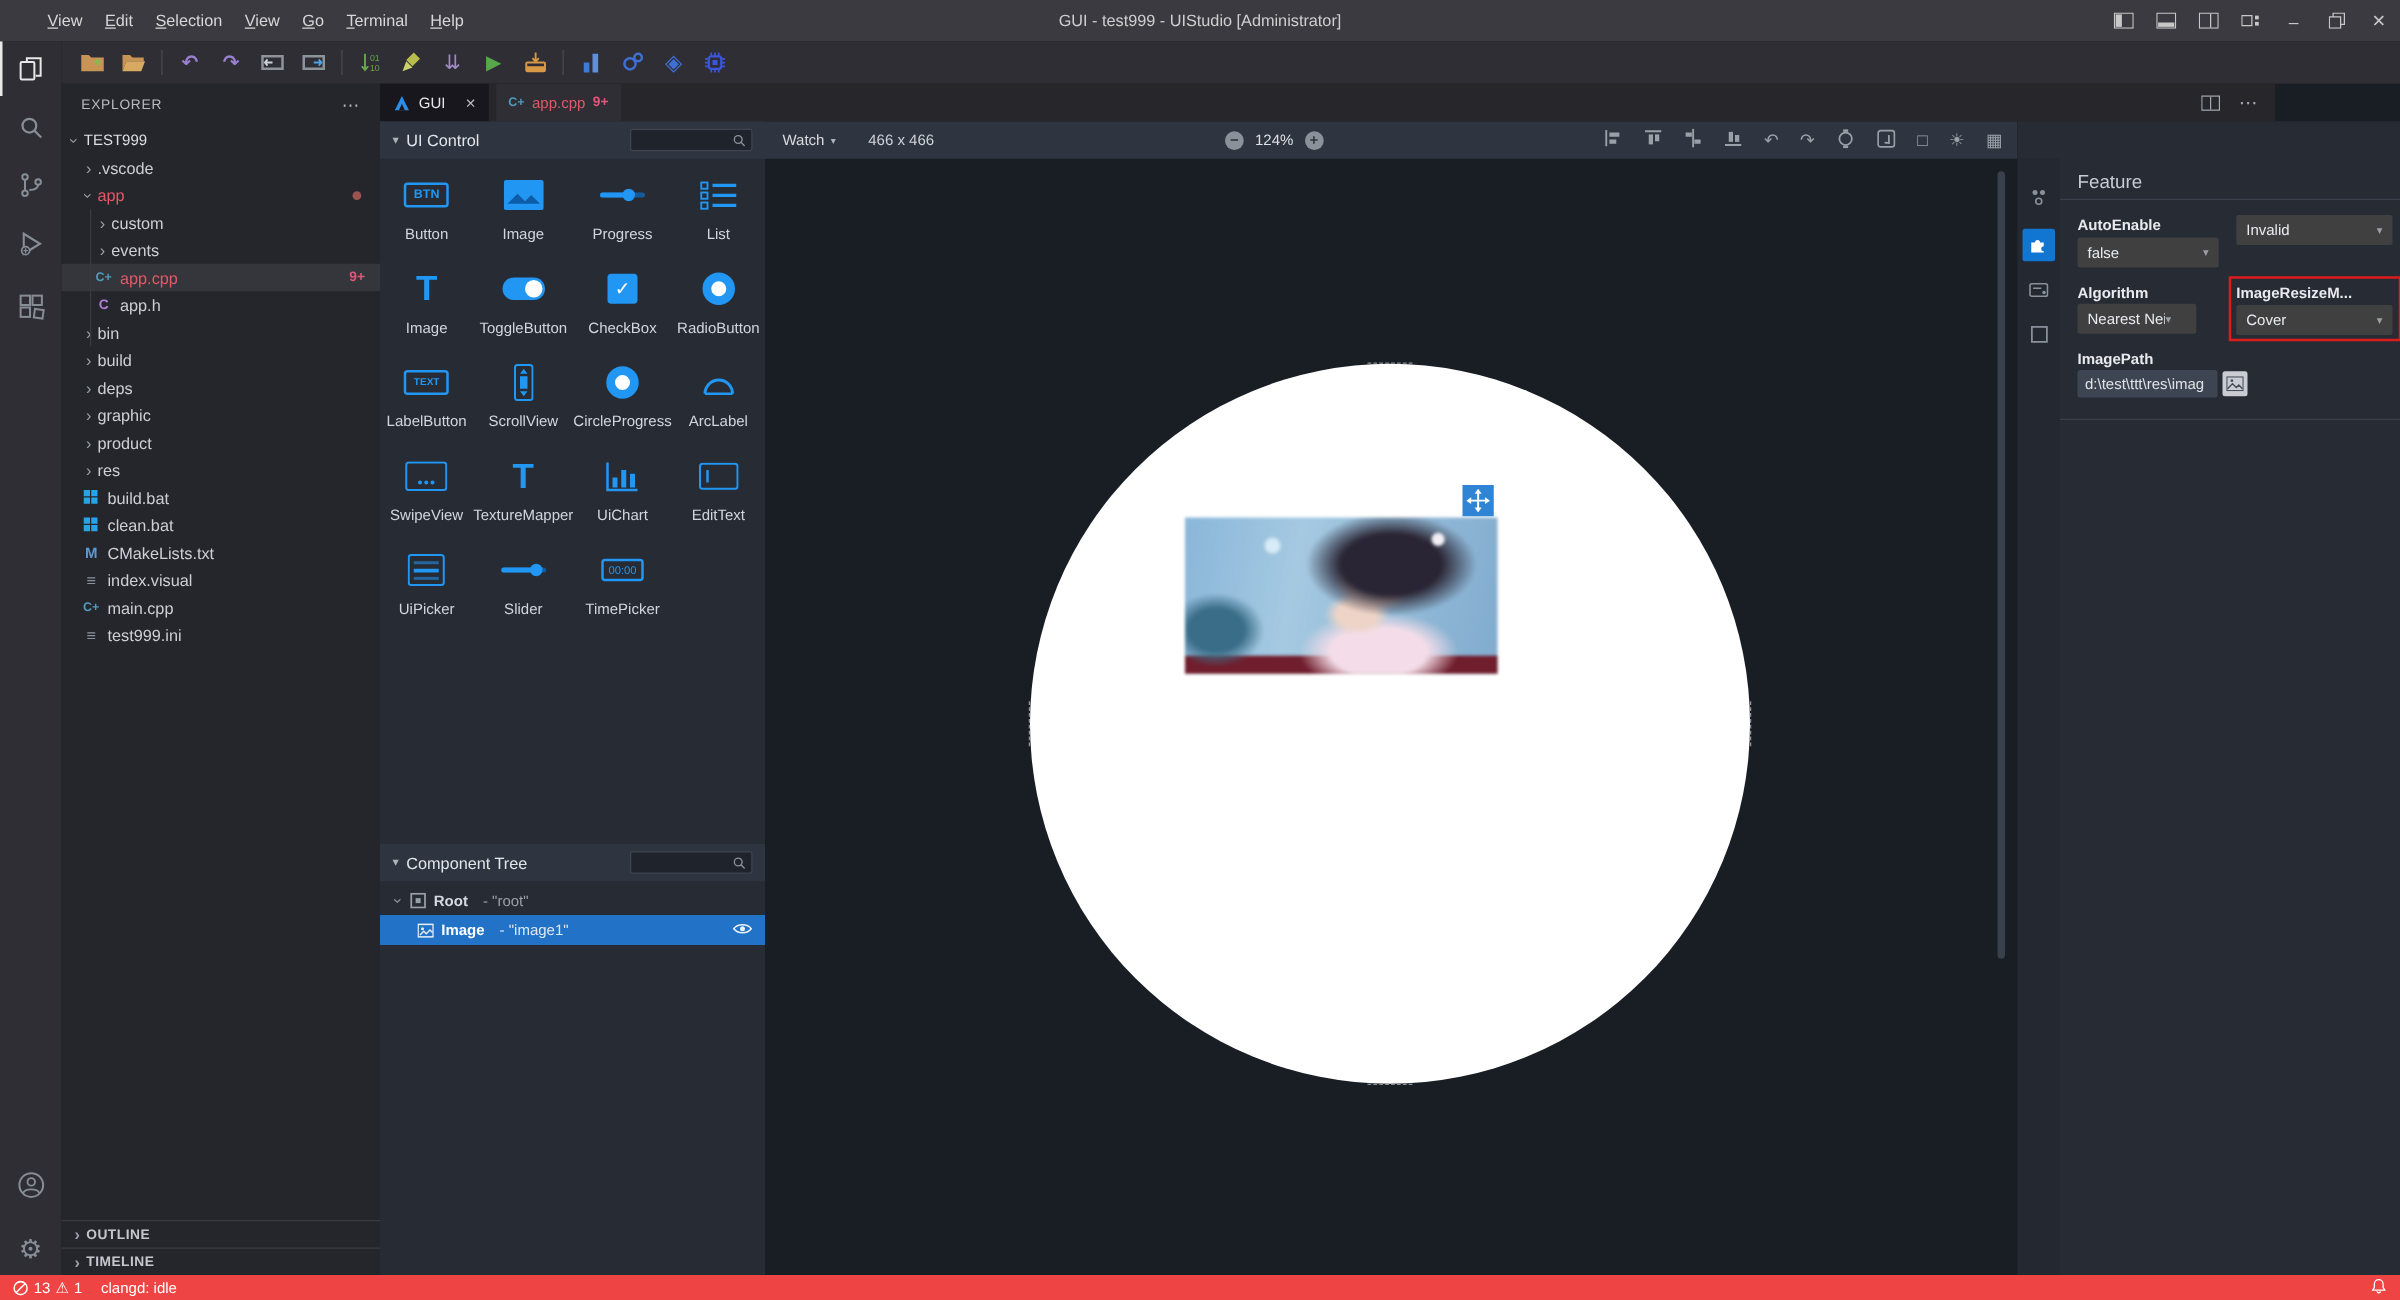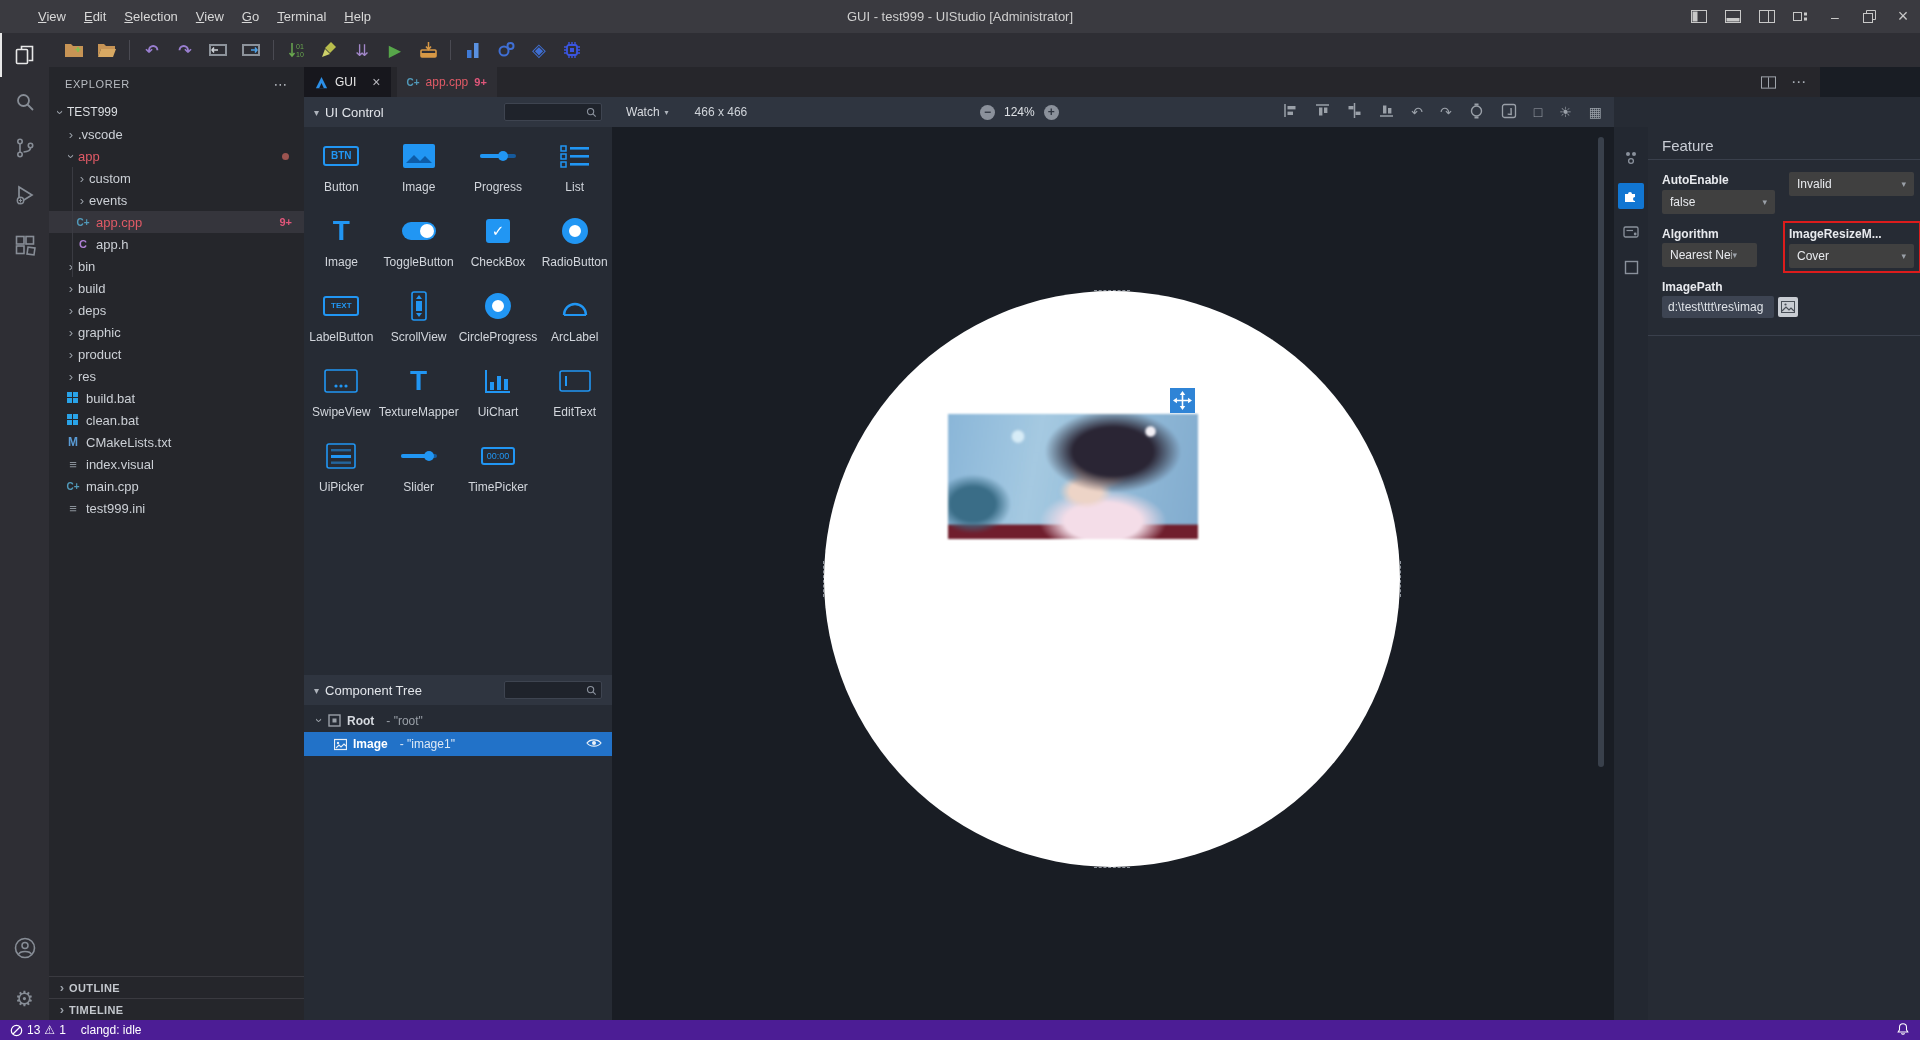--- a/index.html
+++ b/index.html
@@ -116,21 +116,21 @@
   .sec-title{position:absolute;left:14px;top:10px;font-size:15px;color:#c8ccd4}
   .hline{position:absolute;left:0;right:0;height:1px;background:#3a404c}
   .fld-label{position:absolute;font-size:12px;font-weight:700;color:#e8eaee}
   .dd{position:absolute;height:24px;background:#404040;border-radius:2px;font-size:12px;color:#e8eaee;display:flex;align-items:center;padding:0 8px;cursor:pointer}
   .dd .caret{margin-left:auto;color:#9aa0a8;font-size:9px}
   .redrect{position:absolute;left:127px;top:92px;width:144px;height:54px;border:2px solid #dd1c1c;pointer-events:none}
   .pathinput{position:absolute;left:14px;top:169px;width:112px;height:22px;background:#3d4452;border-radius:2px;font-size:12px;color:#dfe3e8;display:flex;align-items:center;padding:0 6px;overflow:hidden;white-space:nowrap;cursor:text}
   .imgbtn{position:absolute;left:130px;top:170px;width:20px;height:20px;background:#c9cdd3;border-radius:2px;display:flex;align-items:center;justify-content:center;cursor:pointer}
 
   
-  #statusbar{position:absolute;left:0;top:1020px;width:1920px;height:20px;background:#4c1d95;display:flex;align-items:center;color:#fff;font-size:12px;padding:0 10px;gap:5px}
+  #statusbar{position:absolute;left:0;top:1020px;width:1920px;height:20px;background:#ef4444;display:flex;align-items:center;color:#fff;font-size:12px;padding:0 10px;gap:5px}
   .sb-item{display:flex;align-items:center;gap:4px;cursor:pointer}
   .sb-right{margin-left:auto;display:flex;align-items:center}
 </style>
 </head>
 <body>
 
 <div id="titlebar">
   <div class="menus">
     <span class="menu-item">View</span>
     <span class="menu-item">Edit</span>

